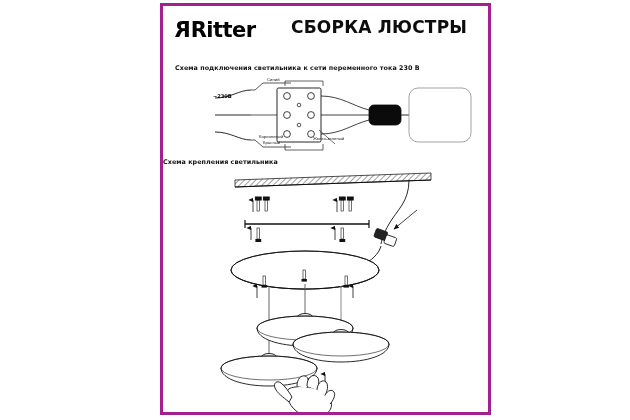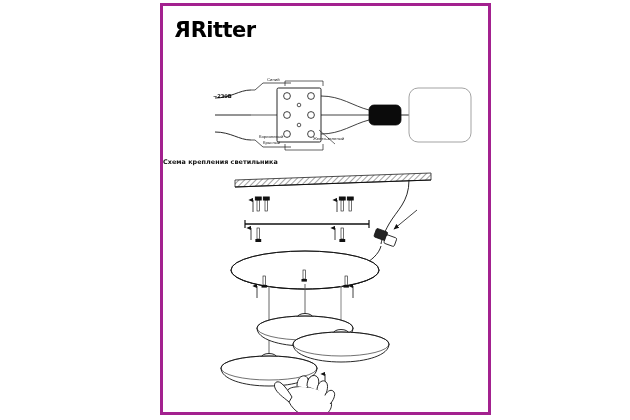--- a/index.html
+++ b/index.html
@@ -113,22 +113,24 @@
 <body>
 
 <div id="page">
 
   <div id="sheet">
 
     <div id="header">
       <div id="logo">
         <span class="r-flip">R</span><span>Ritter</span>
       </div>
+      <div id="title">СБОРКА ЛЮСТРЫ</div>
     </div>
 
+    <div class="sec-head" id="sec1-head">Схема подключения светильника к сети переменного тока 230 В</div>
 
     <svg class="fig" id="fig-wiring" width="312" height="86" viewBox="0 0 312 86">
       <g fill="none" stroke="#111" stroke-width="0.8">
 
         <path d="M42,26 C58,26 66,18 78,18" stroke-width="0.9"></path>
         <path d="M42,43 L78,43" stroke-width="0.9"></path>
         <path d="M42,60 C58,60 66,68 78,68" stroke-width="0.9"></path>
 
         <path d="M78,18 L82,18 L90,11 L118,11" stroke-width="0.7"></path>
         <path d="M78,43 L104,43" stroke-width="0.7"></path>

